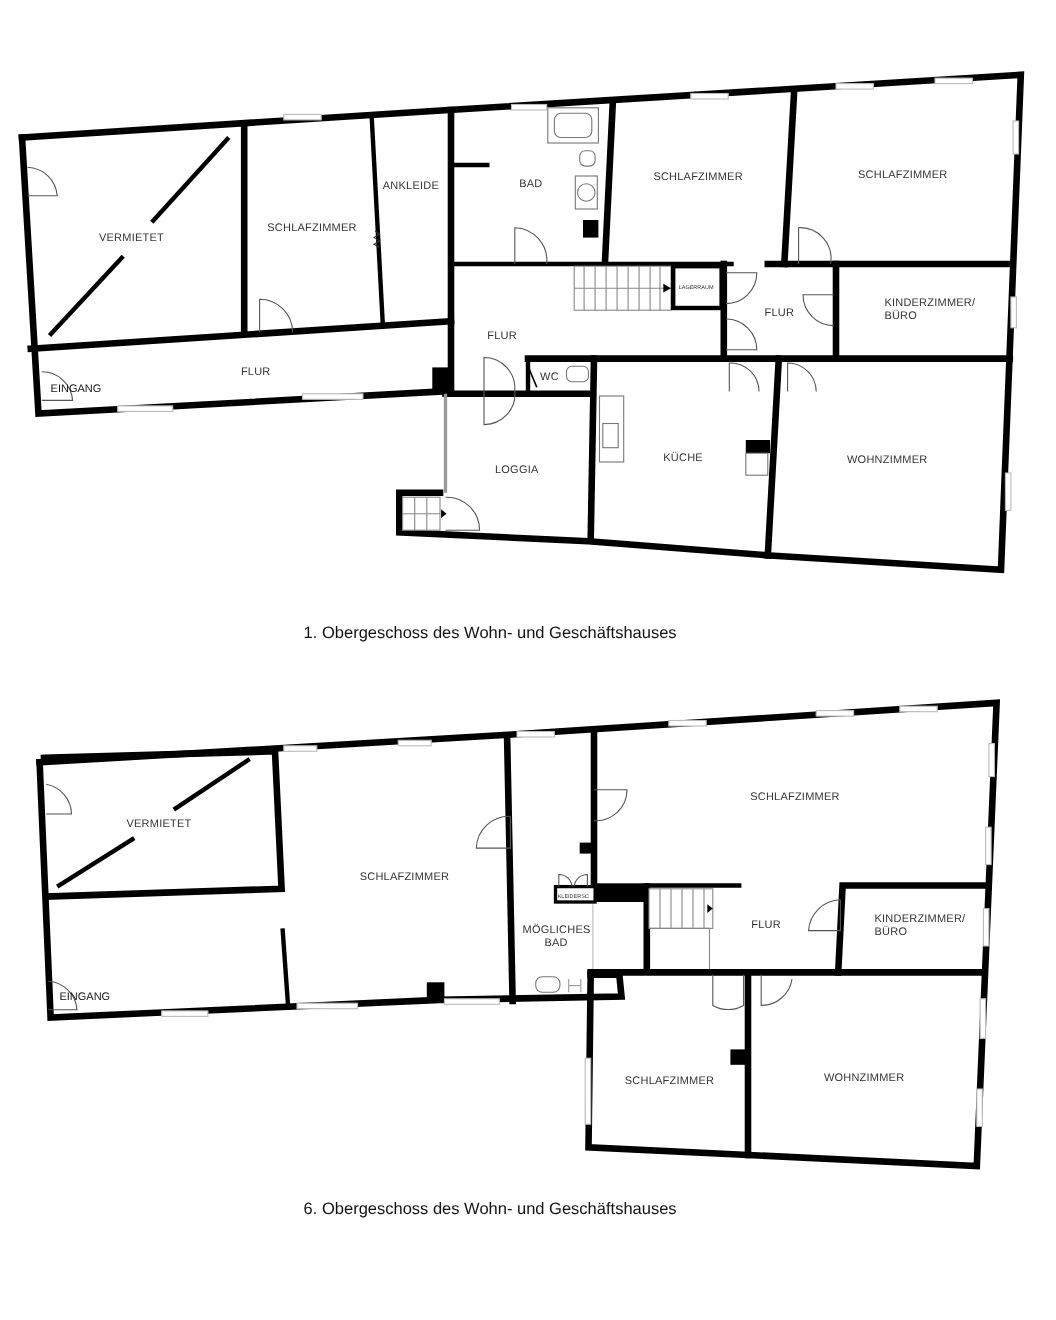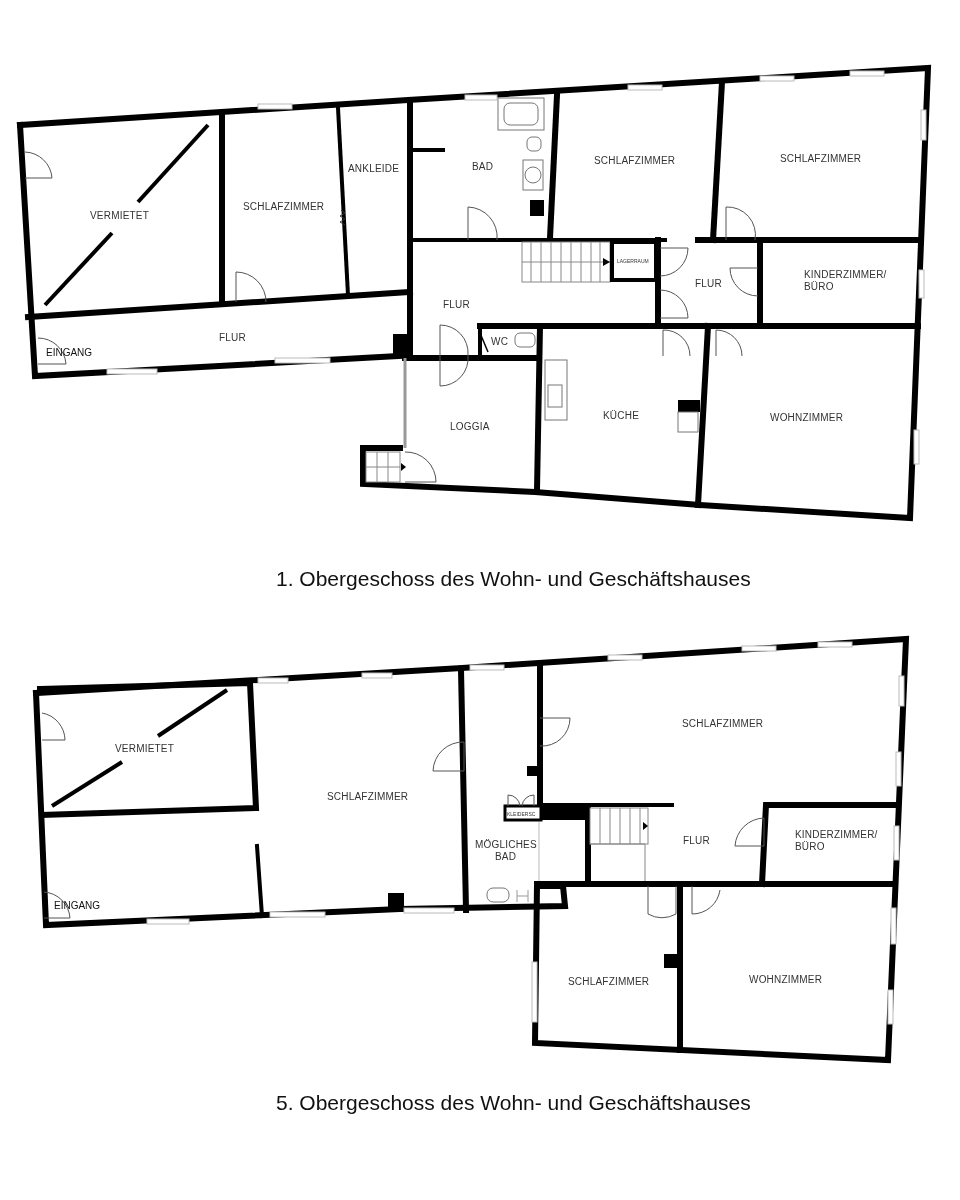--- a/index.html
+++ b/index.html
@@ -6,21 +6,21 @@
   body{width:960px;height:1200px;position:relative;overflow:hidden;font-family:"Liberation Sans",sans-serif;}
   svg{position:absolute;left:0;top:0;}
   .wall{stroke:#000;stroke-width:6;fill:none;stroke-linecap:square;}
   .iwall{stroke:#000;stroke-width:4;fill:none;stroke-linecap:square;}
   .win{stroke:#bbb;stroke-width:1;fill:#fff;}
   .door{stroke:#555;stroke-width:1;fill:none;}
   .fixture{stroke:#777;stroke-width:1;fill:#fff;}
   .lbl{font-family:"Liberation Sans",sans-serif;font-size:10px;fill:#333;letter-spacing:0.2px;}
   .lbl-s{font-family:"Liberation Sans",sans-serif;font-size:5px;fill:#333;}
   .lbl-e{font-family:"Liberation Sans",sans-serif;font-size:10px;fill:#111;}
-  .caption{position:absolute;font-family:"Liberation Sans",sans-serif;font-size:21px;color:#111;white-space:nowrap;}
+  .caption{position:absolute;font-family:"Liberation Sans",sans-serif;font-size:15px;color:#111;white-space:nowrap;}
 </style>
 </head>
 <body>
 
 <svg width="960" height="1200" viewBox="0 0 960 1200">
 
   <g>
 
     <polyline class="wall" points="20,125 408,100 928,68 910,518 700,505 535,492 363,484 363,448 400,448"></polyline>
     <polyline class="wall" points="20,125 35,376 400,356"></polyline>
@@ -209,13 +209,13 @@
   <text class="lbl-s" x="507" y="816">KLEIDERSC</text>
   <text class="lbl" x="682" y="727">SCHLAFZIMMER</text>
   <text class="lbl" x="683" y="844">FLUR</text>
   <text class="lbl" x="795" y="838">KINDERZIMMER/</text>
   <text class="lbl" x="795" y="850">BÜRO</text>
   <text class="lbl" x="568" y="985">SCHLAFZIMMER</text>
   <text class="lbl" x="749" y="983">WOHNZIMMER</text>
 </svg>
 
 <div class="caption" style="left:276px;top:567px;">1. Obergeschoss des Wohn- und Geschäftshauses</div>
-<div class="caption" style="left:276px;top:1091px;">5. Obergeschoss des Wohn- und Geschäftshauses</div>
+<div class="caption" style="left:276px;top:1091px;">6. Obergeschoss des Wohn- und Geschäftshauses</div>
 
 </body></html>

